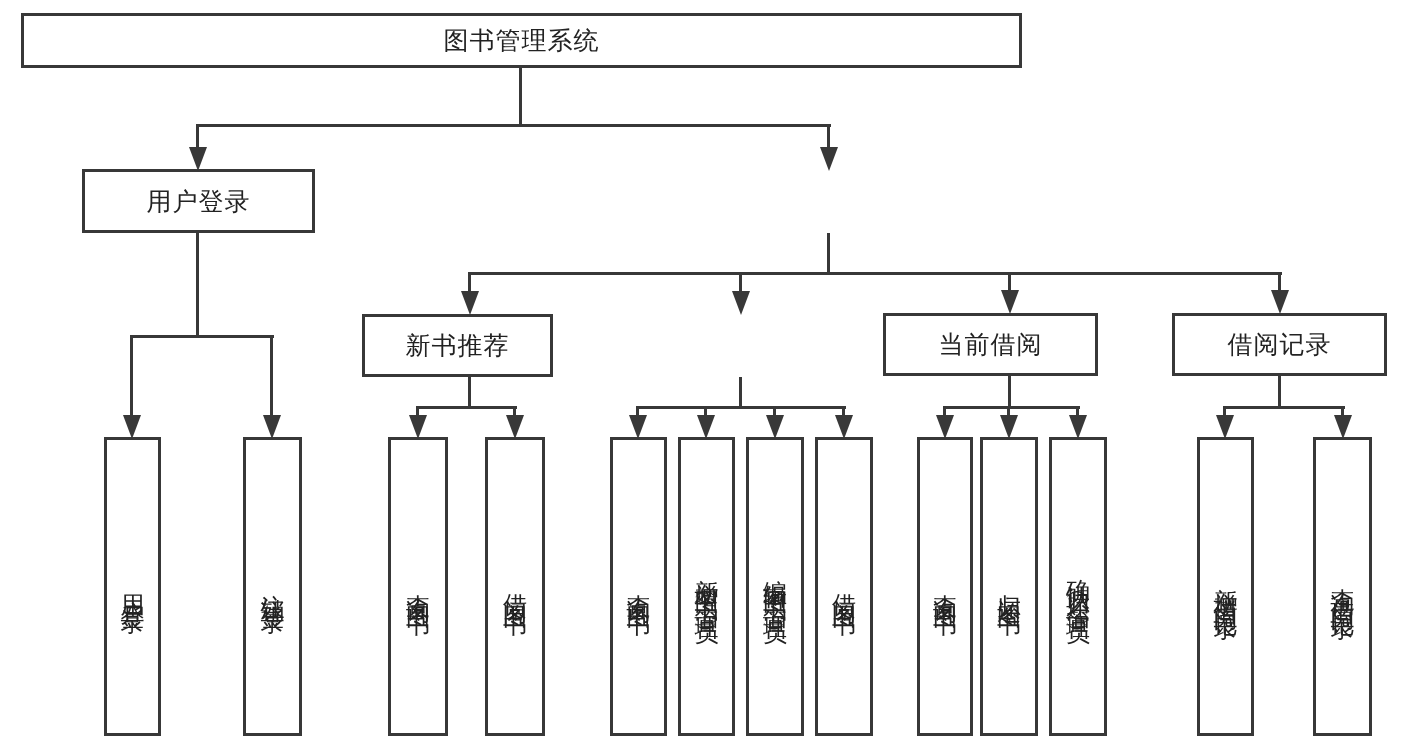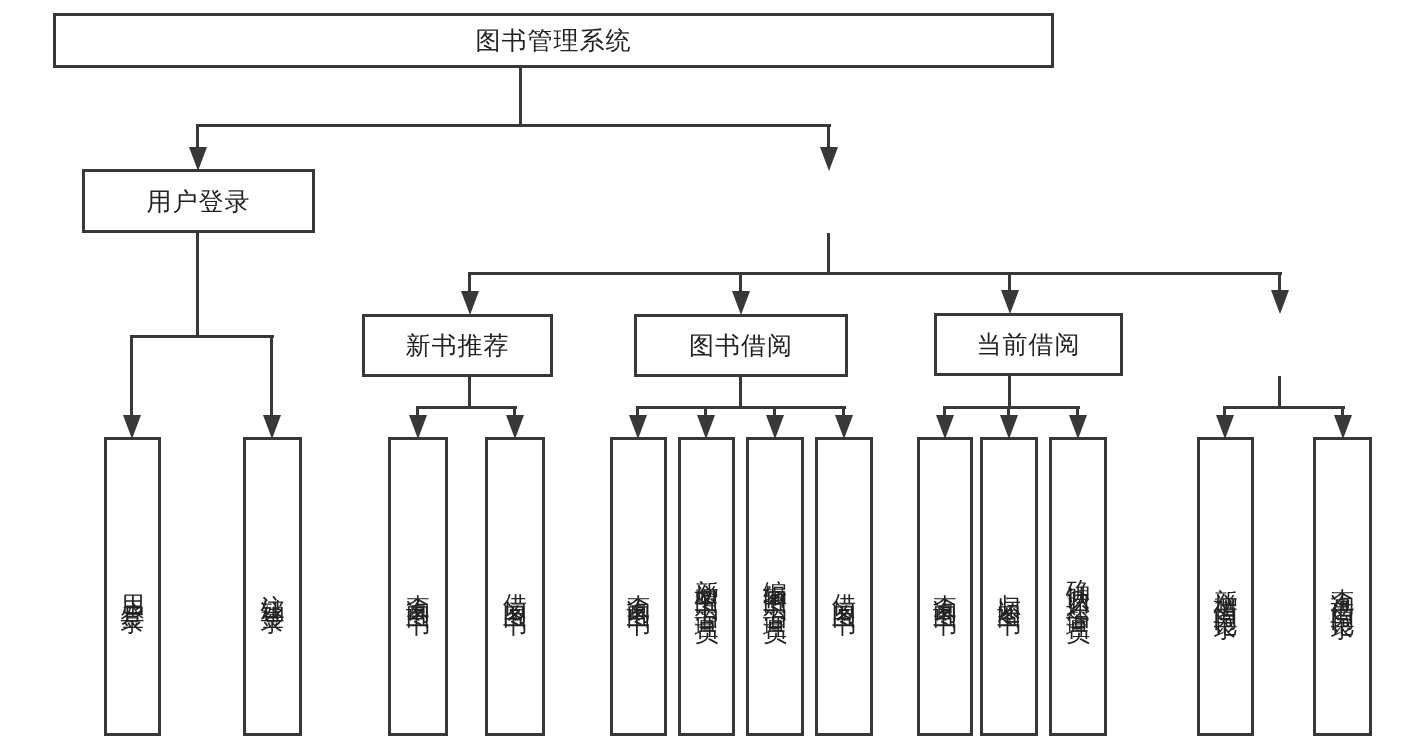--- a/index.html
+++ b/index.html
@@ -42,31 +42,31 @@
     color:#9c9c9c;
     white-space:nowrap;
     z-index:5;
   }
 </style>
 </head>
 <body>
 
 <div class="canvas">
 
-  <div class="node hnode" style="left:21px;top:13px;width:1001px;height:55px;margin-left:32px;">图书管理系统</div>
+  <div class="node hnode" style="left:21px;top:13px;width:1001px;height:55px;">图书管理系统</div>
 
   <div class="node hnode" style="left:82px;top:169px;width:233px;height:64px;">用户登录</div>
 
 
   <div class="node hnode" style="left:362px;top:314px;width:191px;height:63px;">新书推荐</div>
 
-  <div class="node hnode" style="left:634px;top:314px;width:214px;height:63px;">图书借阅</div>
 
-  <div class="node hnode" style="left:934px;top:313px;width:189px;height:63px;">当前借阅</div>
+  <div class="node hnode" style="left:883px;top:313px;width:215px;height:63px;">当前借阅</div>
 
+  <div class="node hnode" style="left:1172px;top:313px;width:215px;height:63px;">借阅记录</div>
 
   <div class="node leaf" style="left:104px;top:437px;width:57px;height:299px;">用户登录</div>
 
   <div class="node leaf" style="left:243px;top:437px;width:59px;height:299px;">注销登录</div>
 
   <div class="node leaf" style="left:388px;top:437px;width:60px;height:299px;">查询图书</div>
 
   <div class="node leaf" style="left:485px;top:437px;width:60px;height:299px;">借阅图书</div>
 
   <div class="node leaf" style="left:610px;top:437px;width:57px;height:299px;">查询图书</div>

